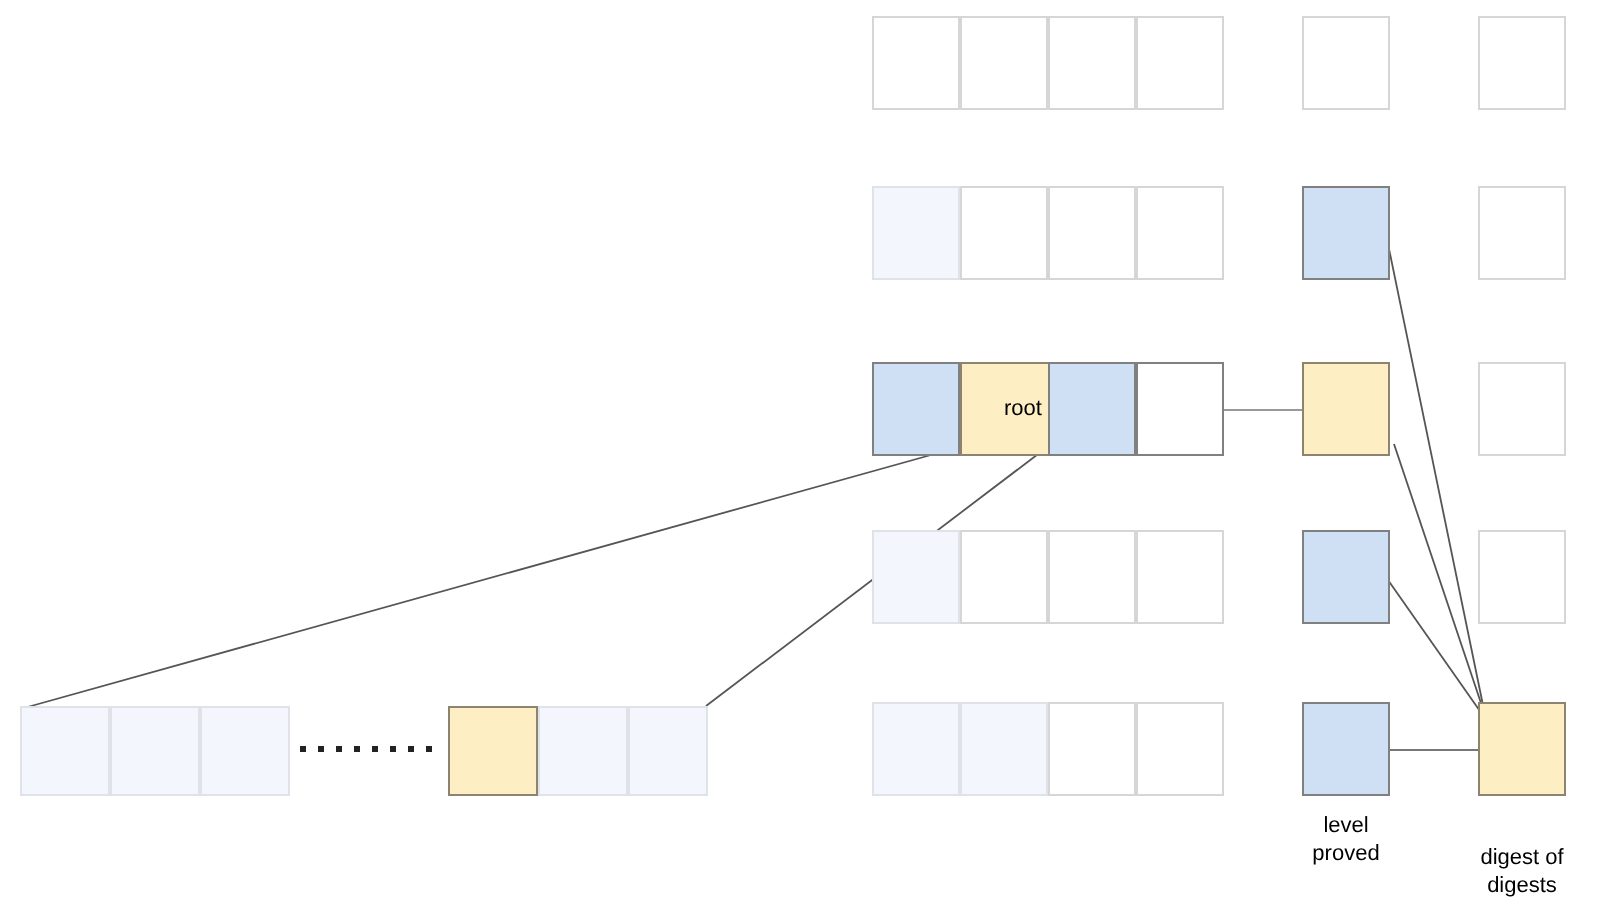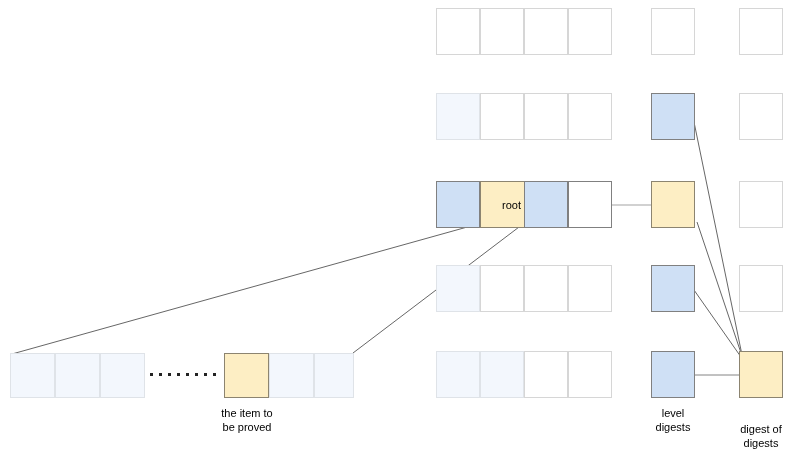--- a/index.html
+++ b/index.html
@@ -188,20 +188,18 @@
     <i></i>
     <i></i>
     <i></i>
     <i></i>
   </div>
 
   <div class="cell yellow" style="left:224px;top:353px;width:45px;height:45px;"></div>
   <div class="cell blue-pale" style="left:269px;top:353px;width:45px;height:45px;"></div>
   <div class="cell blue-pale" style="left:314px;top:353px;width:40px;height:45px;"></div>
 
-  <div class="caption" style="left:196px;top:406px;width:102px;">the item to
-be proved</div>
   <div class="caption" style="left:633px;top:406px;width:80px;">level
-digests</div>
+proved</div>
   <div class="caption" style="left:721px;top:422px;width:80px;">digest of
 digests</div>
 
 </div>
 
 </body></html>

